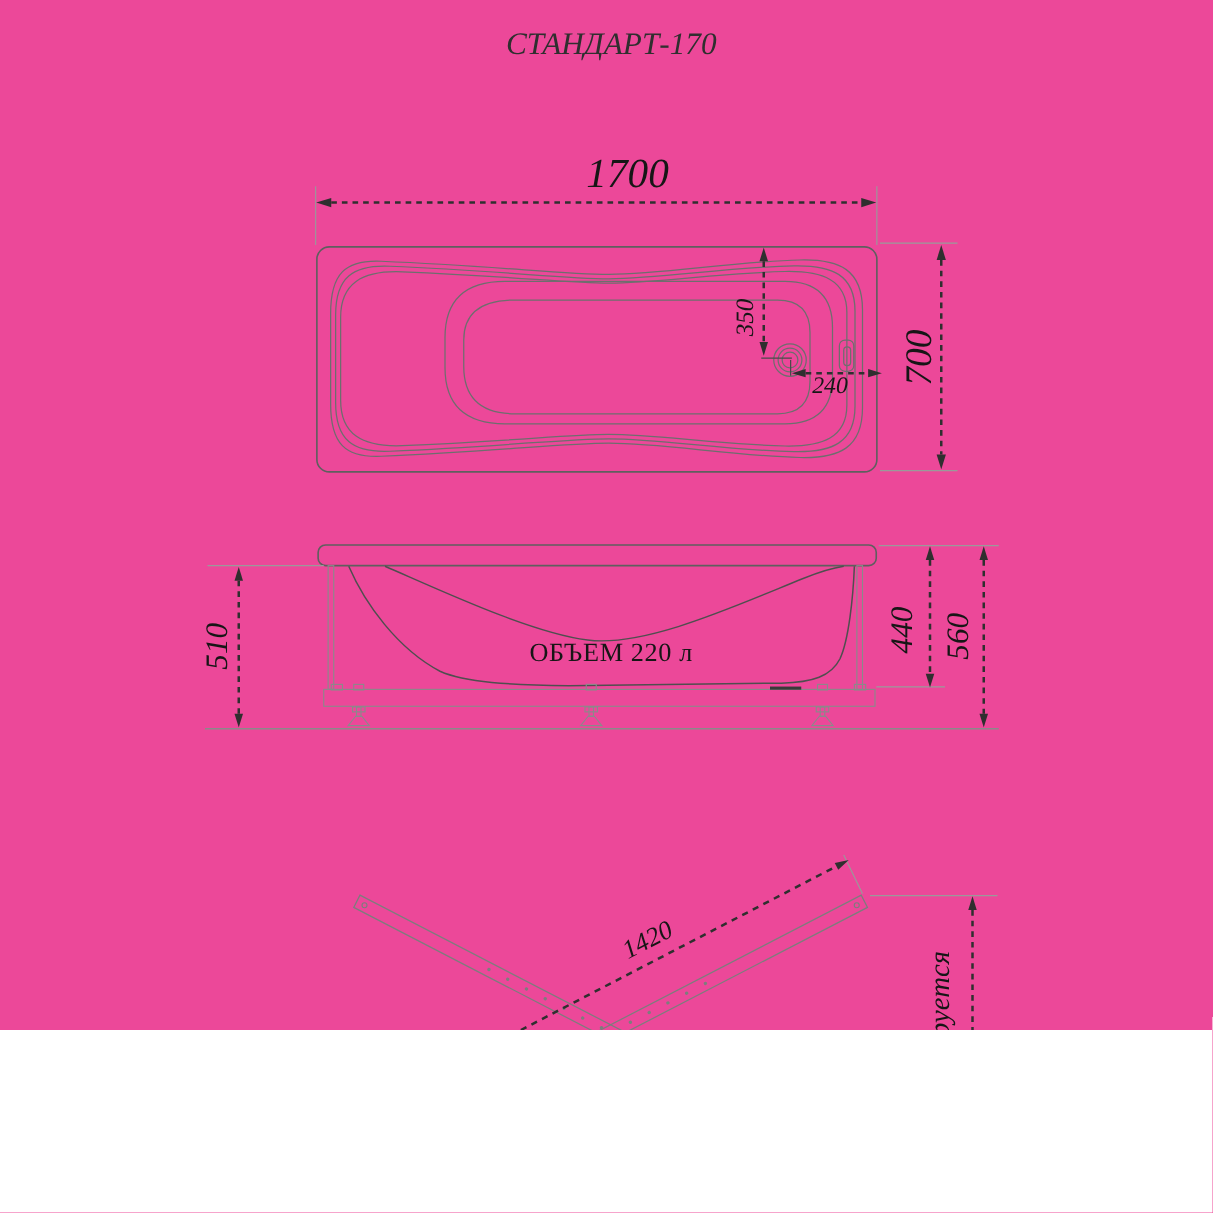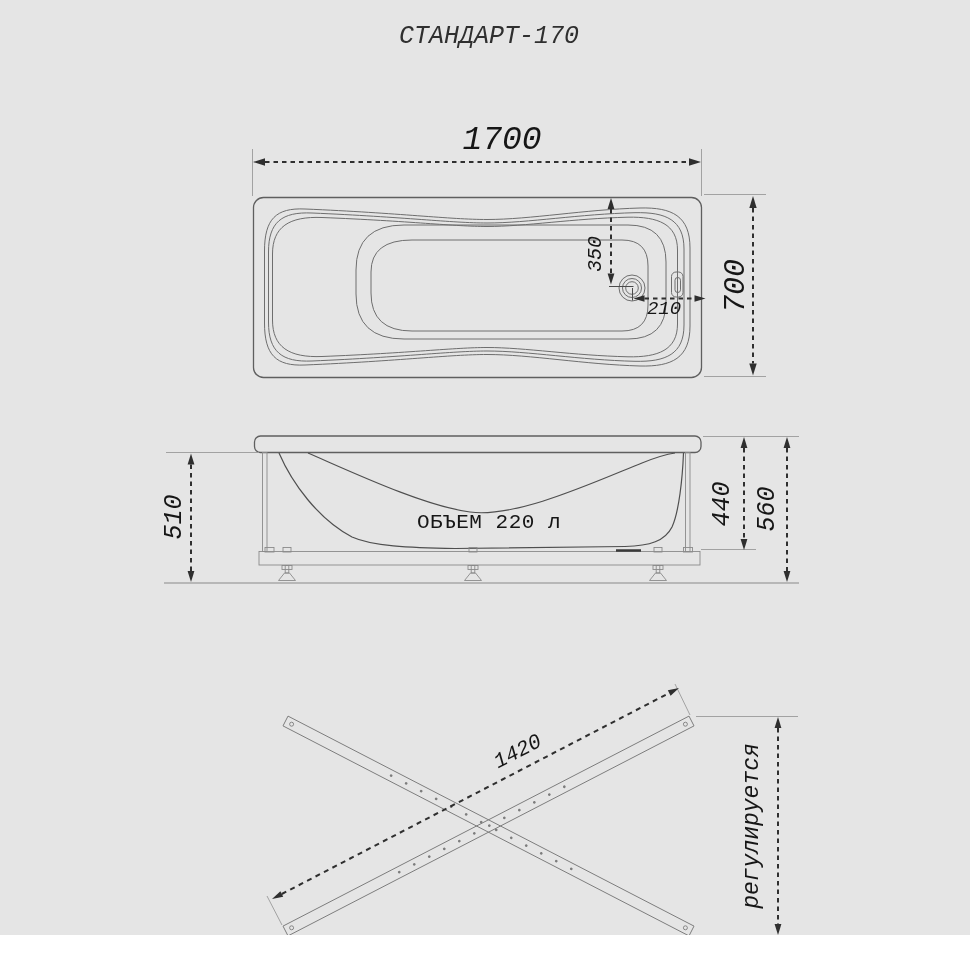--- a/index.html
+++ b/index.html
@@ -1,18 +1,18 @@
 <!DOCTYPE html>
 <html><head>
 <meta charset="utf-8">
 <style>
   html,body { margin:0; padding:0; background:#ffffff; }
   .canvas {
-    position:relative; width:970px; height:935px; background:#e5e5e5;
-    font-family:Liberation Mono, monospace; overflow:hidden;
+    position:relative; width:970px; height:824px; background:#ec4899;
+    font-family:Liberation Serif, serif; overflow:hidden;
   }
   .drawing { position:absolute; left:0; top:0; }
   .txt {
     position:absolute; color:#161616; font-style:italic; white-space:nowrap;
     transform:translate(-50%,-50%); line-height:1;
   }
   .txt.rot { transform:translate(-50%,-50%) rotate(-90deg); }
   .txt.rot1420 { transform:translate(-50%,-50%) rotate(-27.3deg); }
   .txt.upright { font-style:normal; letter-spacing:0.5px; }
   .title { font-size:25px; color:#2f2f2f; }
@@ -149,21 +149,21 @@
         <polygon fill="#2f2f2f" points="778,935 774.6,924 781.4,924"></polygon>
       </g>
     </g>
   </svg>
 
   <div class="txt title" style="left:489px; top:36px;">СТАНДАРТ-170</div>
 
   <div class="txt" style="left:502px; top:140px; font-size:33px;">1700</div>
   <div class="txt rot" style="left:736px; top:286px; font-size:30px;">700</div>
   <div class="txt rot" style="left:596px; top:254px; font-size:20px;">350</div>
-  <div class="txt" style="left:664px; top:309px; font-size:19px;">210</div>
+  <div class="txt" style="left:664px; top:309px; font-size:19px;">240</div>
 
   <div class="txt rot" style="left:174px; top:517px; font-size:25px;">510</div>
   <div class="txt rot" style="left:722px; top:504px; font-size:25px;">440</div>
   <div class="txt rot" style="left:767px; top:509px; font-size:25px;">560</div>
   <div class="txt upright" style="left:489px; top:522px; font-size:21px;">ОБЪЕМ 220 л</div>
 
   <div class="txt rot1420" style="left:518px; top:752px; font-size:21px;">1420</div>
   <div class="txt rot" style="left:752px; top:826px; font-size:23px;">регулируется</div>
 
 </div>

